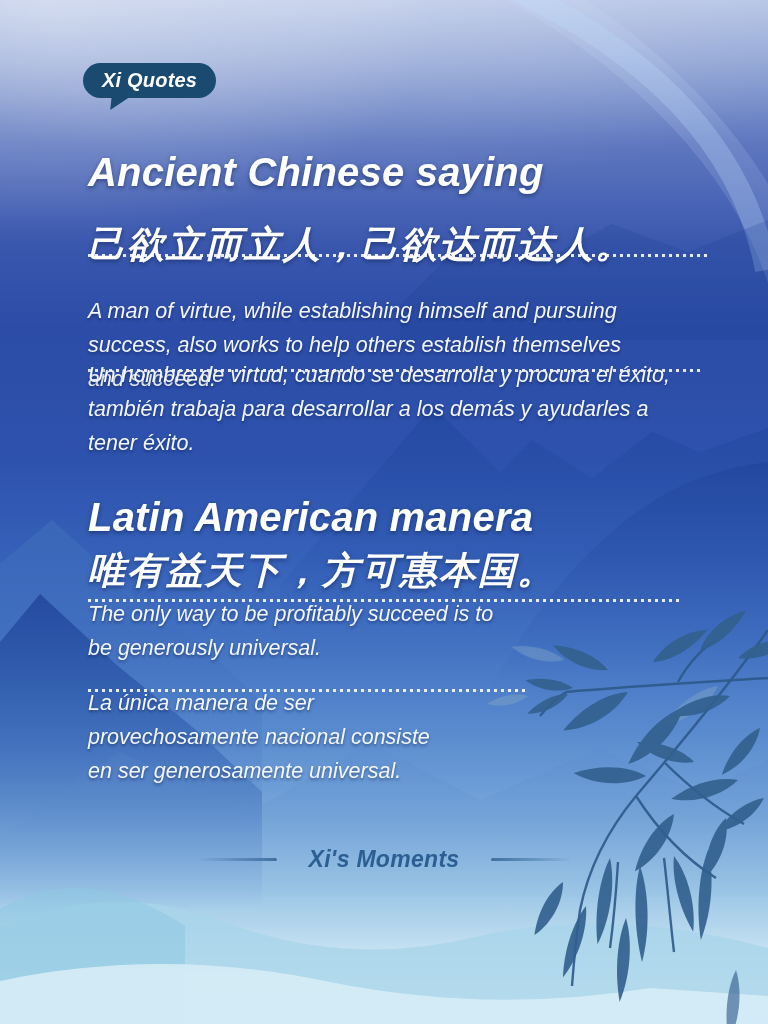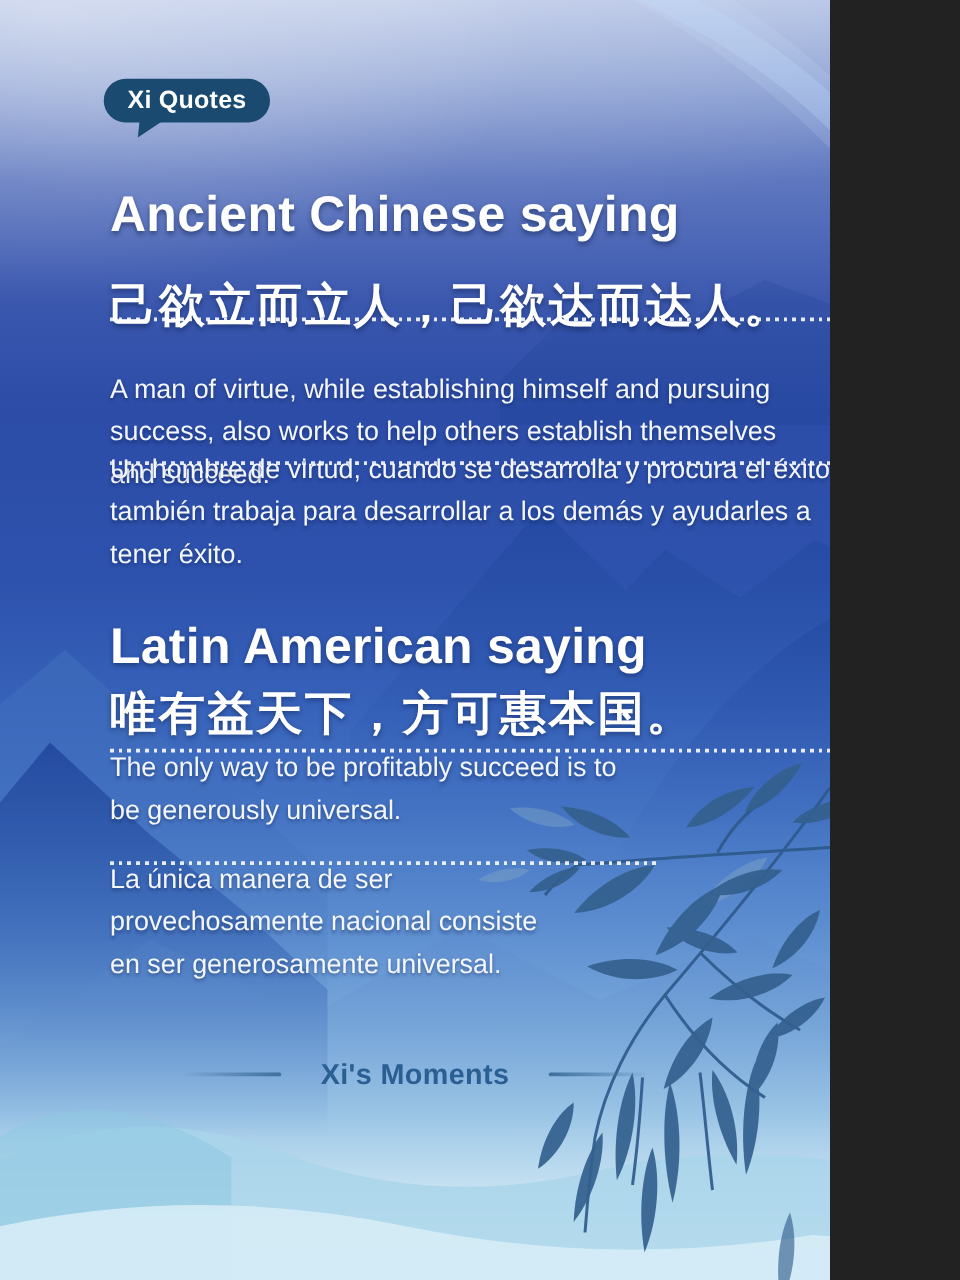--- a/index.html
+++ b/index.html
@@ -1,22 +1,23 @@
 <!DOCTYPE html>
 <html><head>
 <meta charset="utf-8">
 <style>
   html,body{margin:0;padding:0;background:#222;}
   .poster{
-    position:relative;width:664px;height:1024px;overflow:hidden;
+    position:relative;width:768px;height:1024px;overflow:hidden;
     font-family:"Liberation Sans",sans-serif;
     background:linear-gradient(180deg,
       #b7c5e6 0%, #93a7d6 6%, #5e77bf 14%, #3a57ae 24%,
       #2c4ca7 32%, #2d52ad 45%, #3762ba 55%, #4675c4 64%,
       #5b8ccf 72%, #79a8da 80%, #9cc6e6 87%, #c6e2f1 93%, #eaf5fa 100%);
+    font-style:italic;
   }
   .glow-topleft{
     position:absolute;inset:0;pointer-events:none;
     background:radial-gradient(ellipse 560px 320px at 6% 1%, rgba(255,255,255,.34), rgba(255,255,255,0) 70%),
                radial-gradient(ellipse 700px 260px at 48% 0%, rgba(255,255,255,.22), rgba(255,255,255,0) 72%);
   }
   .layer{position:absolute;left:0;top:0;}
   .bamboo-wrap{position:absolute;right:0;top:600px;width:300px;height:424px;}
 
   
@@ -165,21 +166,21 @@
   <div class="cn" style="top:202px;margin-top:18px;">己欲立而立人，己欲达而达人。</div>
   <div class="dotted" style="top:254px;width:622px;"></div>
   <p class="body-text" style="top:252px;width:640px;margin-top:42px;">A man of virtue, while establishing himself and pursuing
 success, also works to help others establish themselves
 and succeed.</p>
   <div class="dotted" style="top:369px;width:612px;"></div>
   <p class="body-text" style="top:358px;width:660px;">Un hombre de virtud, cuando se desarrolla y procura el éxito,
 también trabaja para desarrollar a los demás y ayudarles a
 tener éxito.</p>
 
-  <div class="heading" style="top:495px;">Latin American saying</div>
+  <div class="heading" style="top:495px;">Latin American manera</div>
   <div class="cn" style="top:546px;">唯有益天下，方可惠本国。</div>
   <div class="dotted" style="top:599px;width:594px;"></div>
   <p class="body-text" style="top:597px;width:500px;">The only way to be profitably succeed is to
 be generously universal.</p>
   <div class="dotted" style="top:689px;width:440px;"></div>
   <p class="body-text" style="top:686px;width:470px;">La única manera de ser
 provechosamente nacional consiste
 en ser generosamente universal.</p>
 
   <div class="footer">

